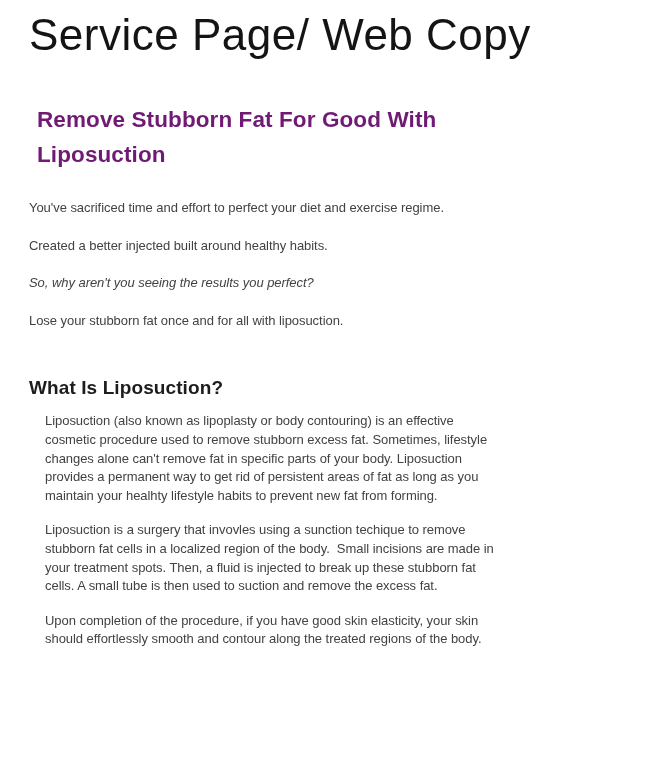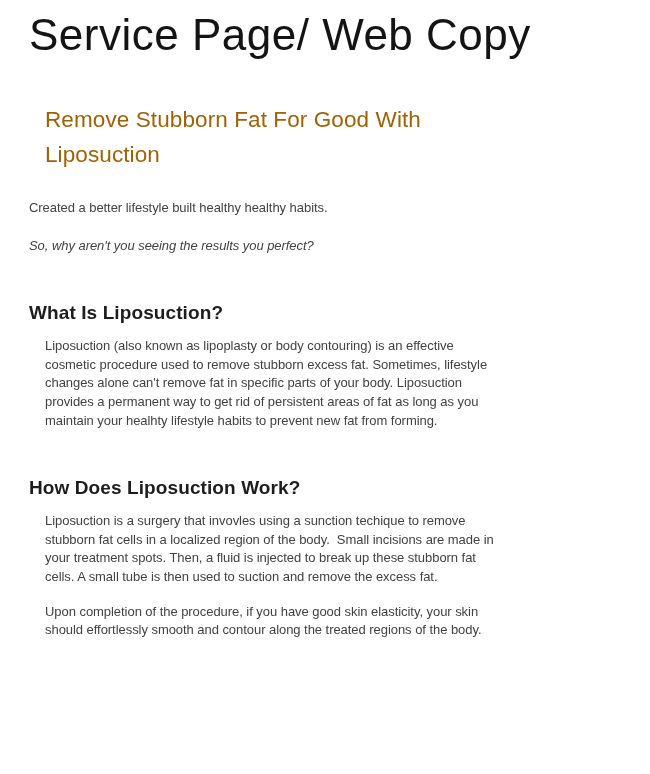--- a/index.html
+++ b/index.html
@@ -24,27 +24,27 @@
     margin: 0;
     font-size: 44px;
     line-height: 50px;
     font-weight: 400;
     letter-spacing: 0.5px;
     text-align: center;
     color: #141414;
     white-space: nowrap;
   }
   .headline {
-    margin: 42px 0 27px 16px;
+    margin: 42px 0 27px 8px;
     max-width: 500px;
     font-size: 22.5px;
     line-height: 35px;
-    font-weight: 400;
+    font-weight: 700;
     letter-spacing: 0.1px;
-    color: #a16207;
+    color: #701a75;
   }
   .para {
     margin: 0 0 19px 0;
     max-width: 592px;
     font-size: 13px;
     line-height: 18.6px;
     letter-spacing: -0.05px;
     color: #424242;
     white-space: pre-wrap;
   }
@@ -65,31 +65,32 @@
 </style>
 </head>
 <body>
 
 <div class="doc">
 
   <h1 class="doc-title">Service Page/ Web Copy</h1>
 
   <h2 class="headline">Remove Stubborn Fat For Good With Liposuction</h2>
 
+  <p class="para" data-style="normal">You've sacrificed time and effort to perfect your diet and exercise regime.</p>
 
-  <p class="para" data-style="normal">Created a better lifestyle built healthy healthy habits.</p>
+  <p class="para" data-style="normal">Created a better injected built around healthy habits.</p>
 
   <p class="para" data-style="italic">So, why aren't you seeing the results you perfect?</p>
 
 
+  <p class="para" data-style="normal">Lose your stubborn fat once and for all with liposuction.</p>
 
   <section>
     <h3 class="section-heading">What Is Liposuction?</h3>
     <p class="para section-para">Liposuction (also known as lipoplasty or body contouring) is an effective cosmetic procedure used to remove stubborn excess fat. Sometimes, lifestyle changes alone can't remove fat in specific parts of your body. Liposuction provides a permanent way to get rid of persistent areas of fat as long as you maintain your healhty lifestyle habits to prevent new fat from forming.</p>
   </section>
 
   <section>
-    <h3 class="section-heading">How Does Liposuction Work?</h3>
     <p class="para section-para">Liposuction is a surgery that invovles using a sunction techique to remove stubborn fat cells in a localized region of the body.  Small incisions are made in your treatment spots. Then, a fluid is injected to break up these stubborn fat cells. A small tube is then used to suction and remove the excess fat.</p>
     <p class="para section-para">Upon completion of the procedure, if you have good skin elasticity, your skin should effortlessly smooth and contour along the treated regions of the body.</p>
   </section>
 
 </div>
 
 </body></html>

